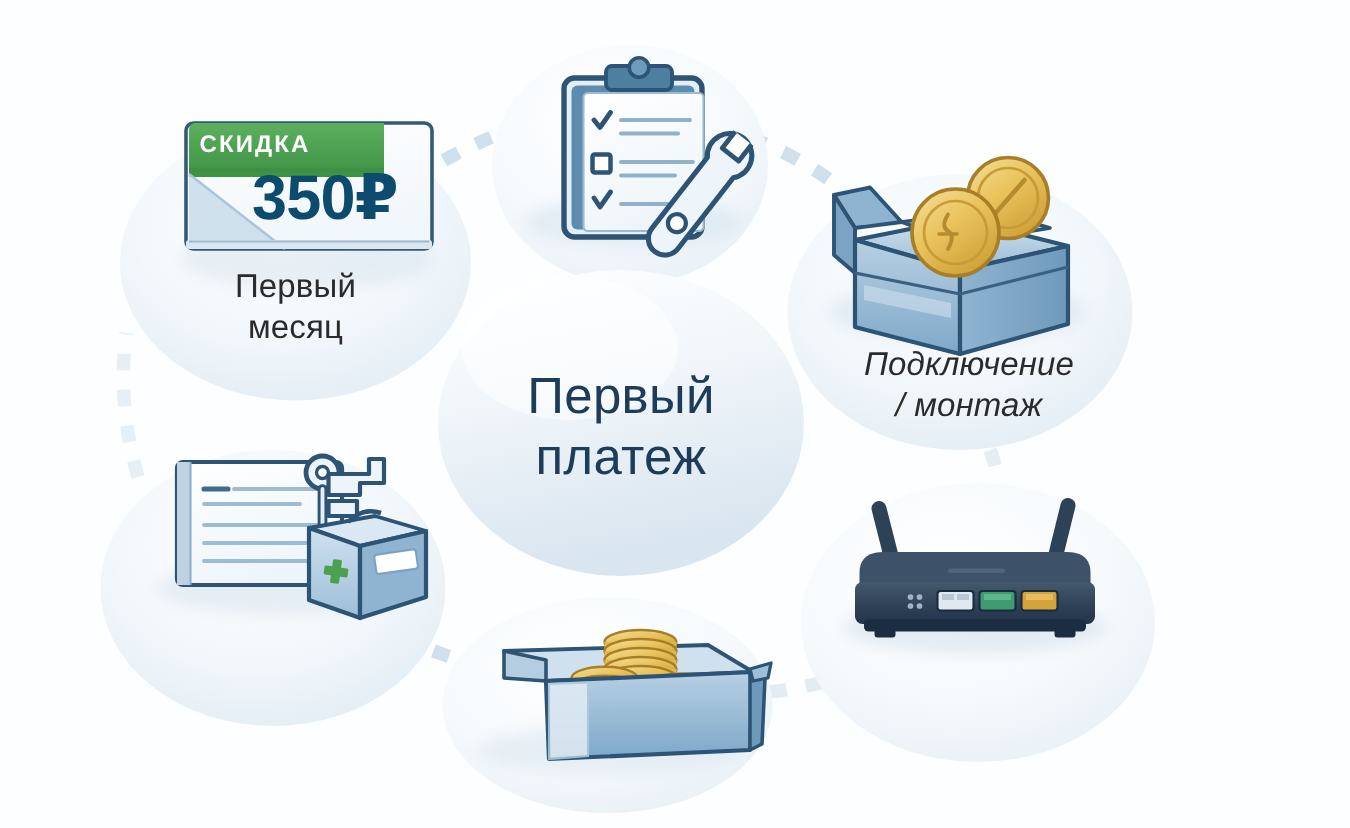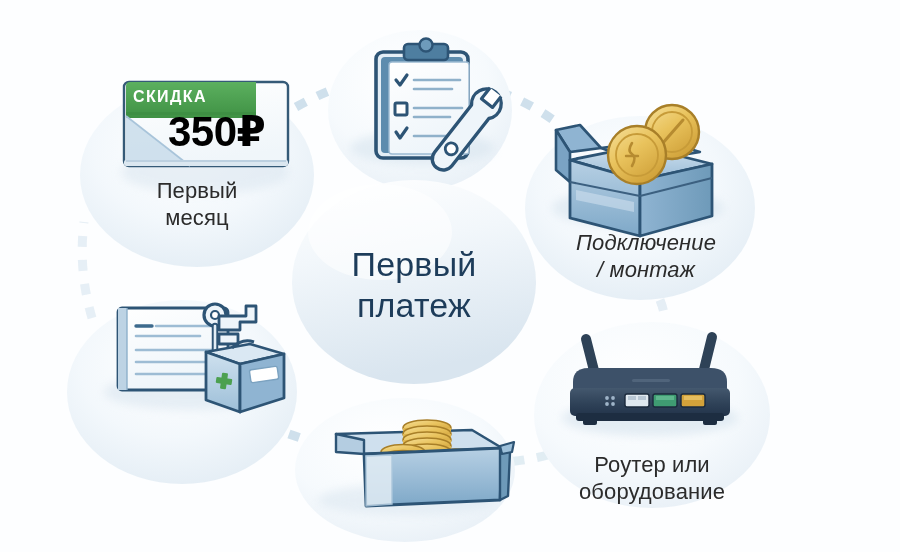--- a/index.html
+++ b/index.html
@@ -336,28 +336,26 @@
       </g>
     </g>
   </svg>
 
   <div class="label" style="left:112px;top:178px;width:170px;">Первый
 месяц</div>
 
   <div class="label" style="left:545px;top:230px;width:202px;font-style:italic;">Подключение
 / монтаж</div>
 
-  <div class="label" style="left:547px;top:452px;width:210px;">Роутер или
-оборудование</div>
 
 
   <div class="center-label" style="left:300px;top:244px;width:228px;">Первый
 платеж</div>
 
   <div style="position:absolute;left:133px;top:82px;width:120px;height:29px;
               color:#ffffff;font-size:16px;font-weight:bold;letter-spacing:1.4px;
               line-height:29px;text-align:left;">СКИДКА</div>
 
   <div style="position:absolute;left:168px;top:108px;width:120px;height:48px;
-              color:#000000;font-size:42px;font-weight:bold;letter-spacing:-0.5px;
+              color:#0c4a6e;font-size:42px;font-weight:bold;letter-spacing:-0.5px;
               line-height:48px;text-align:left;">350₽</div>
 
 </div>
 
 </body></html>

